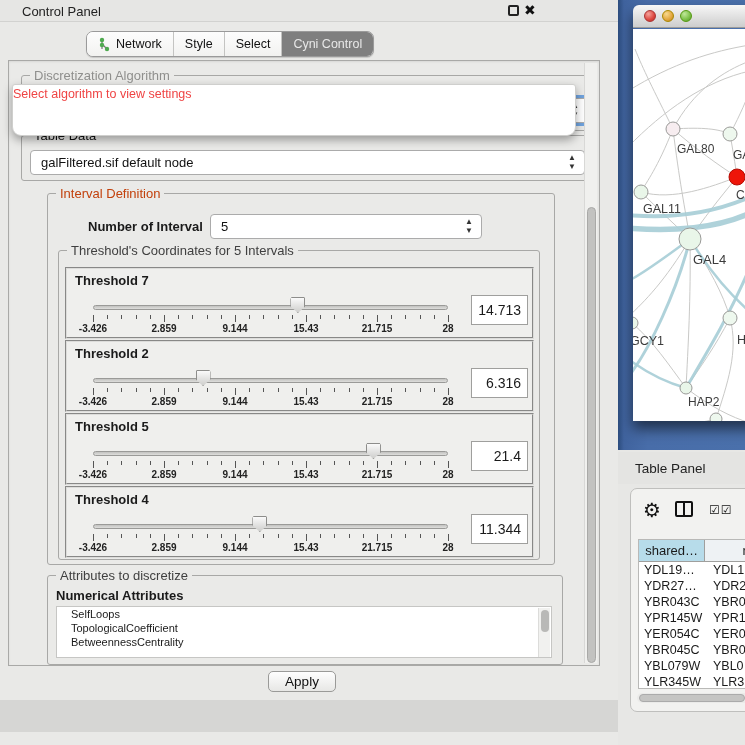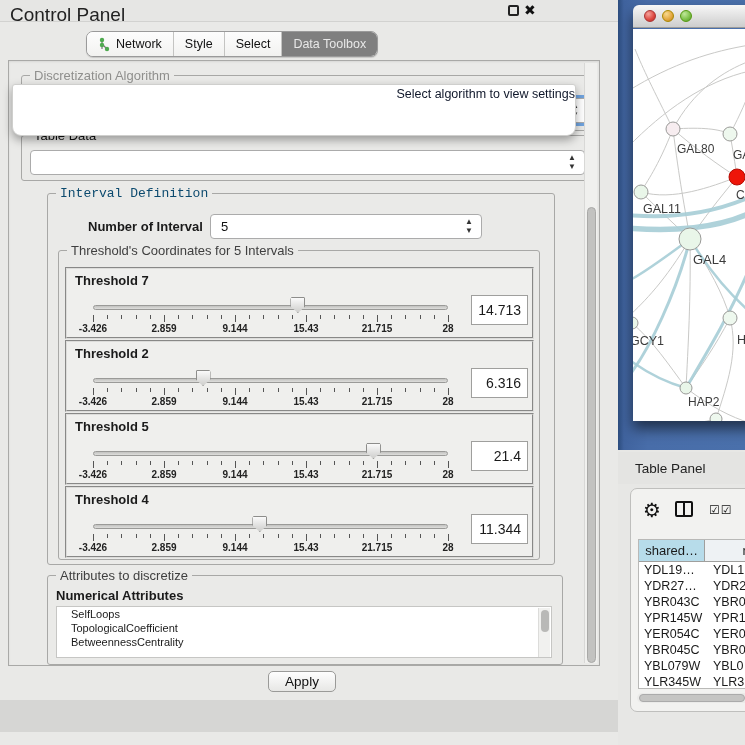--- a/index.html
+++ b/index.html
@@ -3,34 +3,34 @@
 <meta charset="utf-8">
 <style>
   * { margin:0; padding:0; box-sizing:border-box; }
   html,body { width:745px; height:745px; overflow:hidden; }
   body { font-family:"Liberation Sans","DejaVu Sans",sans-serif; background:#e9e9e7; color:#1a1a1a; }
   .app { position:relative; width:745px; height:745px; }
 
   
   .control-panel { position:absolute; left:0; top:0; width:618px; height:745px; background:#e9e9e7; }
   .cp-titlebar { position:absolute; left:0; top:0; width:618px; height:22px; background:#e6e6e4; border-bottom:1px solid #d2d2d0; }
-  .cp-title { position:absolute; left:10px; top:4px; font-size:19px; color:#222; }
+  .cp-title { position:absolute; left:22px; top:4px; font-size:13px; color:#222; }
   .float-icon { position:absolute; left:508px; top:5px; width:11px; height:11px; border:2px solid #222; border-radius:2px; }
   .close-icon { position:absolute; left:524px; top:2px; font-size:14px; font-weight:bold; color:#111; }
 
   .cp-tabs { position:absolute; left:86px; top:31px; height:26px; display:flex; border:1px solid #9a9a9a; border-radius:7px; overflow:hidden; background:#fbfbfb; box-shadow:0 1px 1px rgba(0,0,0,.15); }
   .cp-tab { display:flex; align-items:center; justify-content:center; gap:5px; padding:0 11px; font-size:12.5px; color:#111; background:linear-gradient(#fdfdfd,#f2f2f0); border-right:1px solid #c4c4c2; white-space:nowrap; }
   .cp-tab:last-child { border-right:none; }
   .cp-tab.sel { background:#7f7f7f; color:#e8e8e8; border-right:none; }
 
   .scrollpane { position:absolute; left:8px; top:60px; width:592px; height:606px; border:1px solid #a9a9a7; background:#eaeae8; box-shadow:inset 0 1px 2px rgba(0,0,0,.08); }
   .group { position:absolute; border:1px solid #a8a8a6; border-radius:3px; }
   .g-title { position:absolute; top:-8px; left:8px; background:#eaeae8; padding:0 4px; font-size:13px; }
   .t-gray { color:#8f8f8d; } .t-black { color:#111; font-weight:normal; }
-  .t-green { color:#0c4a6e;font-family:Liberation Mono, monospace; } .t-blue { color:#404040; }
+  .t-green { color:#c2410c; } .t-blue { color:#404040; }
 
   .combo { position:absolute; height:25px; background:#fff; border:1px solid #ababab; border-radius:4px; font-size:13px; line-height:23px; padding-left:10px; color:#111; }
   .combo .arrows { position:absolute; right:8px; top:2px; font-size:8px; line-height:9px; color:#333; text-align:center; }
   .combo.focusring { box-shadow:0 0 0 3px rgba(90,150,220,.85); }
 
   .disc-group { left:12px; top:14px; width:574px; height:56px; }
   .combo-algo { left:8px; top:22px; width:558px; }
   .table-group { left:12px; top:74px; width:574px; height:46px; }
   .combo-table { left:8px; top:14px; width:555px; }
 
@@ -53,21 +53,21 @@
   .attr-sub { position:absolute; left:8px; top:12px; font-size:13px; font-weight:bold; }
   .attr-list { position:absolute; left:8px; top:30px; width:496px; height:52px; background:#fff; border:1px solid #c6c6c4; overflow:hidden; }
   .attr-item { font-size:11px; padding:1px 0 1px 14px; white-space:nowrap; }
   .attr-scroll { position:absolute; right:1px; top:1px; width:12px; height:50px; background:#f1f1ef; border-left:1px solid #dcdcda; }
   .attr-scroll .thumb { position:absolute; left:2px; top:2px; width:8px; height:22px; background:#b9b9b7; border-radius:4px; }
 
   .pane-scroll { position:absolute; right:2px; top:2px; width:13px; height:600px; background:#f0f0ee; border-left:1px solid #d8d8d6; }
   .pane-scroll .thumb { position:absolute; left:2px; top:144px; width:9px; height:456px; background:#c2c2c0; border-radius:5px; border:1px solid #a9a9a7; }
 
   .popup { position:absolute; left:12px; top:84px; width:564px; height:52px; background:#fff; border:1px solid #cfcfcd; border-radius:3px 3px 9px 9px; box-shadow:0 4px 10px rgba(0,0,0,.35); z-index:50; padding-top:1px; }
-  .popup-hint { text-align:right; font-size:12.5px; color:#0f172a; height:16px; line-height:16px; }
+  .popup-hint { text-align:left; font-size:12.5px; color:#ef4444; height:16px; line-height:16px; }
   .popup-opt { font-size:13.5px; padding-left:3px; height:17px; line-height:17px; color:#0a0a0a; white-space:nowrap; }
   .popup-opt.bold { font-weight:bold; }
 
   .apply-btn { position:absolute; left:268px; top:671px; width:68px; height:21px; background:linear-gradient(#fefefe,#e7e7e5); border:1px solid #9a9a98; border-radius:5px; font-size:13.5px; font-family:inherit; color:#111; }
 
   .bottom-strip { position:absolute; left:0; top:700px; width:618px; height:32px; background:#d6d6d4; }
 
   
   .right-side { position:absolute; left:618px; top:0; width:127px; height:745px; background:#e7e7e5; }
   .desktop { position:absolute; left:0; top:0; width:127px; height:450px; background:linear-gradient(90deg,#2c4c7d 0,#40639e 6px,#486da9 30px,#4a70ab 100%); overflow:hidden; }
@@ -125,35 +125,35 @@
           </span>
           <span>Network</span>
         </div>
         <div class="cp-tab">
           <span>Style</span>
         </div>
         <div class="cp-tab">
           <span>Select</span>
         </div>
         <div class="cp-tab sel">
-          <span>Data Toolbox</span>
+          <span>Cyni Control</span>
         </div>
       </div>
 
     <div class="scrollpane">
       <div class="group disc-group">
         <span class="g-title t-gray">Discretization Algorithm</span>
         <div class="combo combo-algo focusring">
             <span class="arrows">▲<br>▼</span>
           </div>
       </div>
 
       <div class="group table-group">
         <span class="g-title t-black">Table Data</span>
-        <div class="combo combo-table"><span class="arrows">▲<br>▼</span></div>
+        <div class="combo combo-table"><span>galFiltered.sif default node</span><span class="arrows">▲<br>▼</span></div>
       </div>
 
       <div class="group interval-group">
         <span class="g-title t-green">Interval Definition</span>
         <span class="nint-label">Number of Interval</span>
         <div class="combo combo-nint"><span>5</span><span class="arrows">▲<br>▼</span></div>
         <div class="thresholds-group">
           <span class="g-title t-blue">Threshold's Coordinates for 5 Intervals</span>
           <div id="thresholds">
               <div class="thr-panel" style="top: 16px;">

